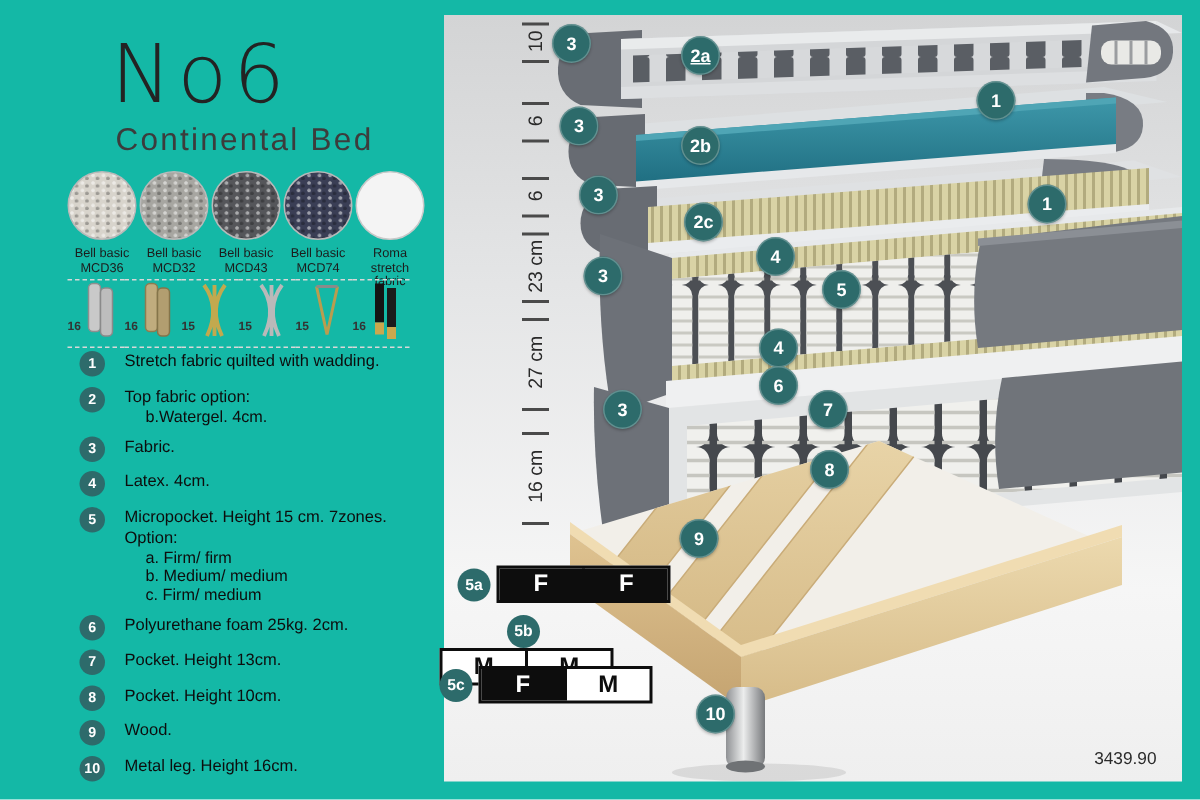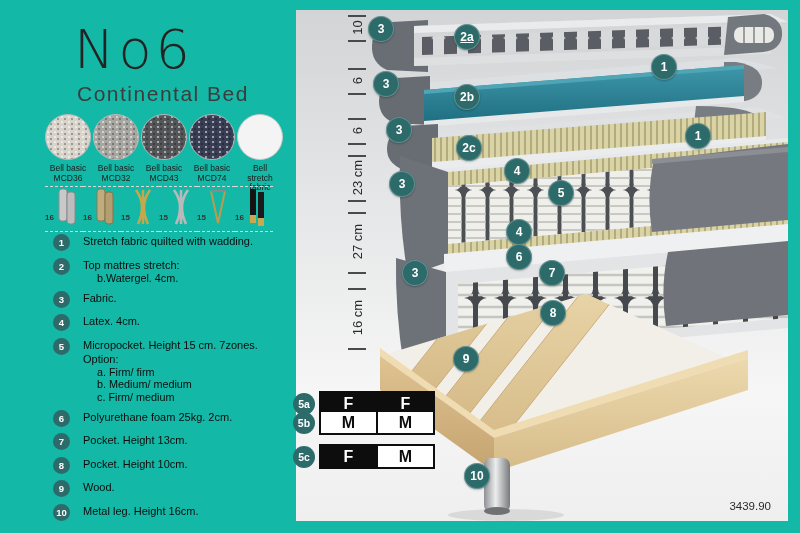--- a/index.html
+++ b/index.html
@@ -81,21 +81,21 @@
       <div class="sw">
         <div class="circ" style="background-color: rgb(58, 62, 85);"></div>
         <div class="lbl">
           <div>Bell basic</div>
           <div>MCD74</div>
         </div>
       </div>
       <div class="sw">
         <div class="circ plain" style="background-color: rgb(244, 244, 244);"></div>
         <div class="lbl">
-          <div>Bell</div>
+          <div>Roma</div>
           <div>stretch fabric</div>
         </div>
       </div>
     </div>
   <div class="legsrow">
       <div class="leg">
         <span class="num">16</span>
         <span><svg width="24" height="40" viewBox="0 0 24 40">
             <rect x="4" y="2" width="8" height="32" rx="3" fill="#c9c9c9" stroke="#8f8f8f"></rect>
             <rect x="12" y="5" width="8" height="32" rx="3" fill="#bdbdbd" stroke="#8a8a8a"></rect>
@@ -140,21 +140,21 @@
   <div class="legend">
       <div class="lrow">
         <span class="lbadge" style="background: rgb(45, 107, 107);">1</span>
         <div class="ltxt">
           <div>Stretch fabric quilted with wadding.</div>
         </div>
       </div>
       <div class="lrow">
         <span class="lbadge" style="background: rgb(45, 107, 107);">2</span>
         <div class="ltxt">
-          <div>Top mattres stretch:</div>
+          <div>Top fabric option:</div>
           <div class="lsub">b.Watergel. 4cm.</div>
         </div>
       </div>
       <div class="lrow">
         <span class="lbadge" style="background: rgb(45, 107, 107);">3</span>
         <div class="ltxt">
           <div>Fabric.</div>
         </div>
       </div>
       <div class="lrow">
@@ -347,28 +347,28 @@
         <div class="bb" style="left: 252px; top: 170px; background: rgb(45, 107, 107);">5</div>
         <div class="bb" style="left: 210px; top: 209px; background: rgb(45, 107, 107);">4</div>
         <div class="bb" style="left: 210px; top: 234px; background: rgb(45, 107, 107);">6</div>
         <div class="bb" style="left: 106px; top: 250px; background: rgb(45, 107, 107);">3</div>
         <div class="bb" style="left: 243px; top: 250px; background: rgb(45, 107, 107);">7</div>
         <div class="bb" style="left: 244px; top: 290px; background: rgb(45, 107, 107);">8</div>
         <div class="bb" style="left: 157px; top: 336px; background: rgb(45, 107, 107);">9</div>
         <div class="bb" style="left: 168px; top: 453px; background: rgb(45, 107, 107);">10</div>
       </div>
     <div>
-        <div class="frow" style="top: 381px;">
+        <div class="frow" style="top: 367px; margin-left: 12px;">
           <span class="fbadge" style="background: rgb(45, 107, 107);">5a</span>
           <span class="fcells">
             <span class="fcell black">F</span>
             <span class="fcell black">F</span>
           </span>
         </div>
-        <div class="frow" style="top: 400px;">
+        <div class="frow" style="top: 400px; flex-direction: column;">
           <span class="fbadge" style="background: rgb(45, 107, 107);">5b</span>
           <span class="fcells">
             <span class="fcell">M</span>
             <span class="fcell">M</span>
           </span>
         </div>
         <div class="frow" style="top: 434px;">
           <span class="fbadge" style="background: rgb(45, 107, 107);">5c</span>
           <span class="fcells">
             <span class="fcell black">F</span>

